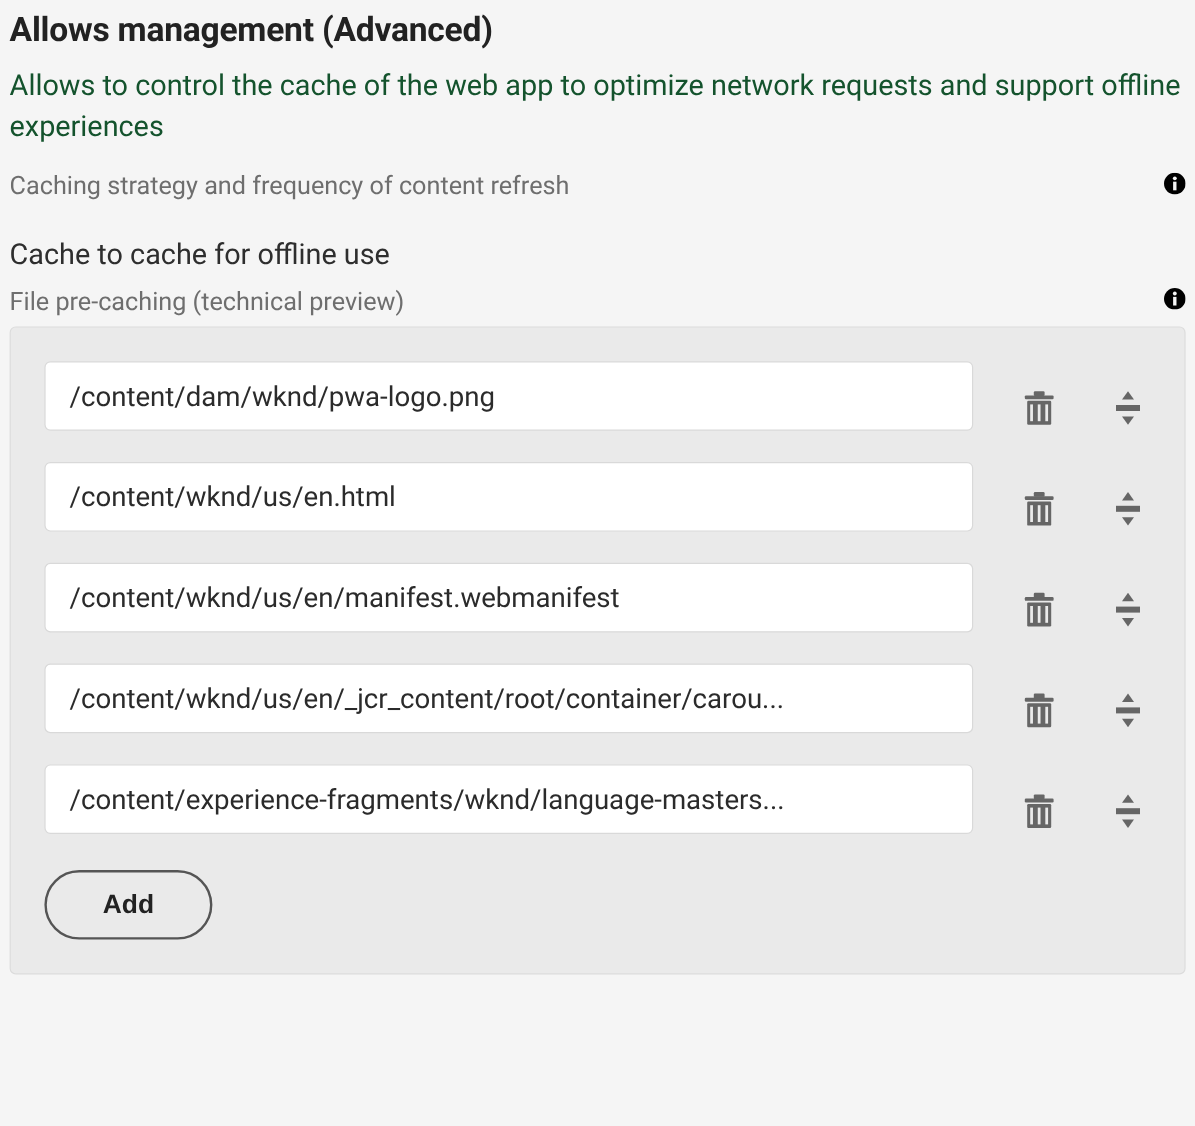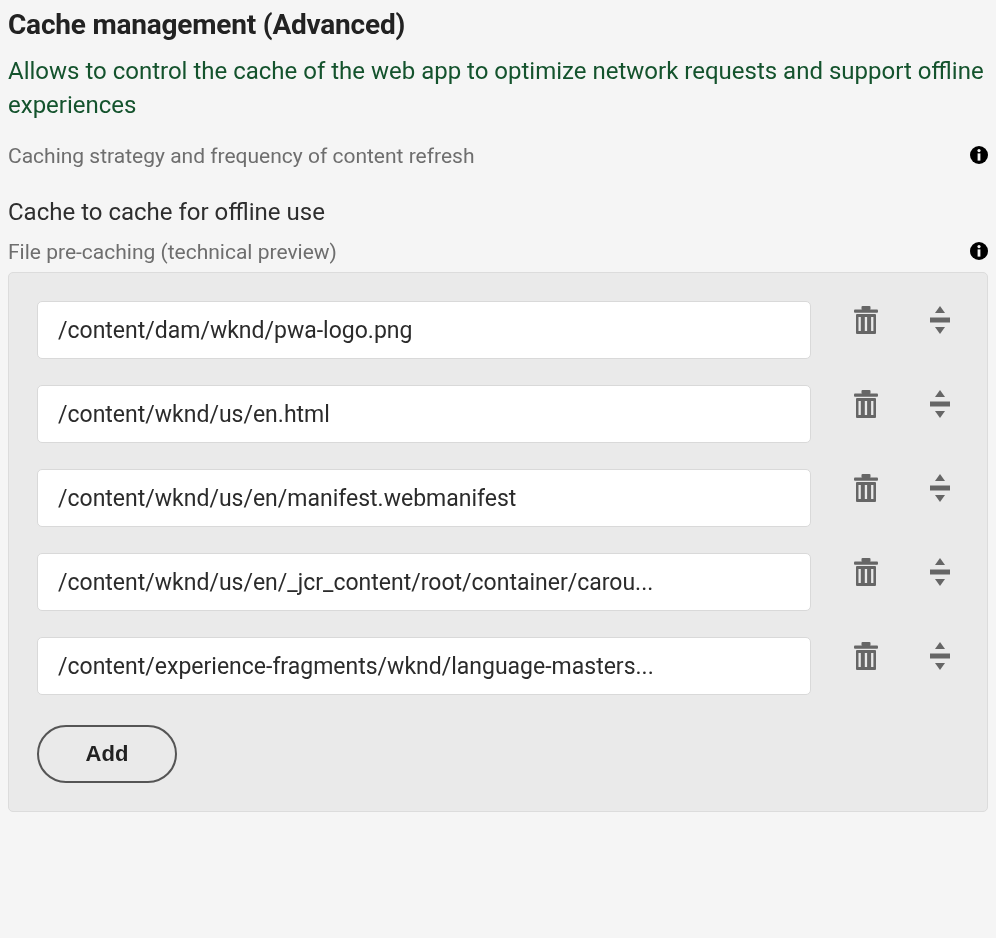--- a/index.html
+++ b/index.html
@@ -22,21 +22,21 @@
     color: #222;
   }
   .section-desc {
     font-size: 24px;
     line-height: 1.4;
     color: #14532d;
     margin-bottom: 22px;
   }
   .field-label-row {
     display: flex;
-    align-items: flex-end;
+    align-items: flex-start;
     justify-content: space-between;
     margin-bottom: 8px;
   }
   .field-label {
     font-size: 21px;
     color: #6e6e6e;
   }
   .info-icon {
     width: 18px;
     height: 18px;
@@ -68,21 +68,21 @@
 
   .panel {
     border: 1px solid #dcdcdc;
     border-radius: 5px;
     background: #eaeaea;
     padding: 28px;
   }
 
   .row {
     display: flex;
-    align-items: flex-start;
+    align-items: flex-end;
     gap: 36px;
     margin-bottom: 26px;
   }
 
   .file-input {
     flex: 1 1 auto;
     height: 58px;
     background: #fff;
     border: 1px solid #d9d9d9;
     border-radius: 5px;
@@ -149,21 +149,21 @@
     <g id="ico-reorder" fill="#666">
       <polygon points="14,1 9,8 19,8"></polygon>
       <rect x="4" y="12.5" width="20" height="5"></rect>
       <polygon points="14,29 9,22 19,22"></polygon>
     </g>
   </defs>
 </svg>
 
 <div class="page">
 
-  <h2 class="section-title">Cache management (Advanced)</h2>
+  <h2 class="section-title">Allows management (Advanced)</h2>
 
   <div class="section-desc">Allows to control the cache of the web app to optimize network requests and support offline experiences</div>
 
   <div class="field-label-row">
     <span class="field-label">Caching strategy and frequency of content refresh</span>
     <span class="info-wrap">
       <svg class="info-icon" viewBox="0 0 18 18">
           <use href="#ico-info"></use>
         </svg>
     </span>

